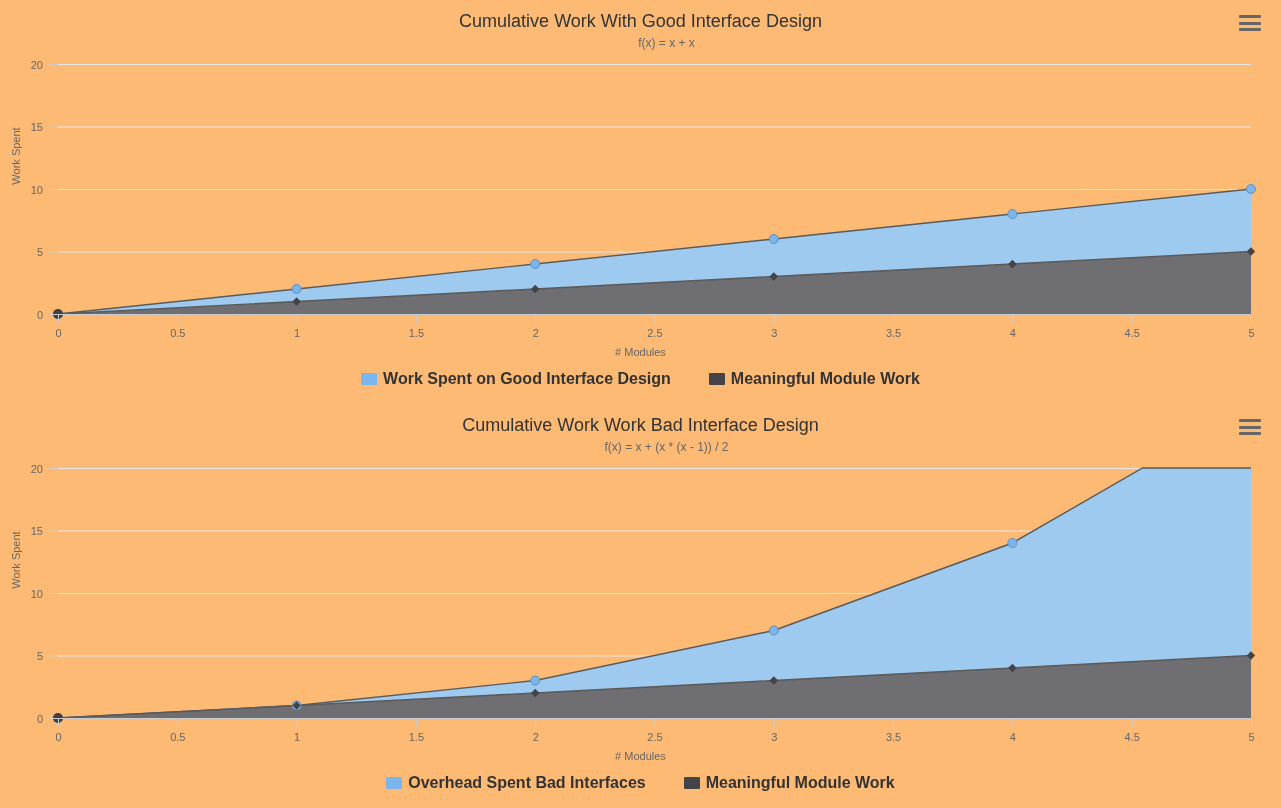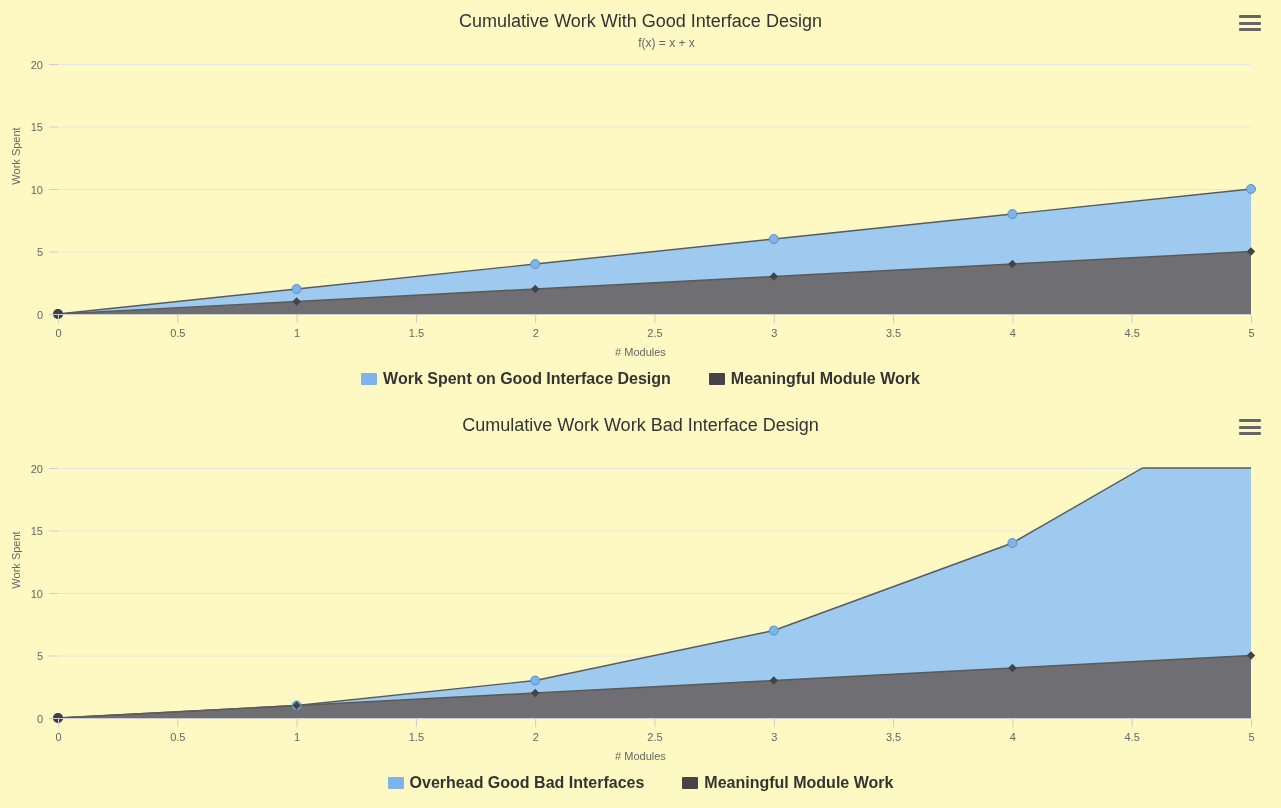--- a/index.html
+++ b/index.html
@@ -7,21 +7,21 @@
     margin: 0; padding: 0;
     width: 1281px; height: 808px;
     background: #fffffd;
     font-family: "Liberation Sans", sans-serif;
     overflow: hidden;
   }
   .chart-panel {
     position: relative;
     width: 1281px;
     height: 404px;
-    background: #fef9c3;
+    background: #fdba74;
   }
   .chart-title {
     position: absolute;
     top: 10px; left: 0; right: 0;
     text-align: center;
     font-size: 18px;
     color: #333333;
     font-weight: normal;
     line-height: 22px;
   }
@@ -179,20 +179,21 @@
        <span class="legend-label">Work Spent on Good Interface Design</span>
      </div>
         <div class="legend-item">
        <span class="legend-swatch" style="background:#434348"></span>
        <span class="legend-label">Meaningful Module Work</span>
      </div>
       </div>
   </div>
   <div class="chart-panel">
     <div class="chart-title">Cumulative Work Work Bad Interface Design</div>
+    <div class="chart-subtitle">f(x) = x + (x * (x - 1)) / 2</div>
     <div class="burger">
       <span></span>
       <span></span>
       <span></span>
     </div>
     <div class="plot-wrap">
         <svg class="plot-svg" width="1281" height="404">
           <line x1="58" y1="314.5" x2="1251" y2="314.5" stroke="#e6e6e6" stroke-width="1"></line>
           <line x1="58" y1="252" x2="1251" y2="252" stroke="#e6e6e6" stroke-width="1"></line>
           <line x1="58" y1="189.5" x2="1251" y2="189.5" stroke="#e6e6e6" stroke-width="1"></line>
@@ -247,21 +248,21 @@
           <text x="43" y="131" text-anchor="end" font-family="Liberation Sans, sans-serif" font-size="11" fill="#666666">15</text>
           <line x1="49" y1="64.5" x2="58" y2="64.5" stroke="#cccccc" stroke-width="1"></line>
           <text x="43" y="68.5" text-anchor="end" font-family="Liberation Sans, sans-serif" font-size="11" fill="#666666">20</text>
         </svg>
       </div>
     <div class="ylabel">Work Spent</div>
     <div class="axis-title-x" style="top:346px"># Modules</div>
     <div class="legend">
         <div class="legend-item">
        <span class="legend-swatch" style="background:#7cb5ec"></span>
-       <span class="legend-label">Overhead Good Bad Interfaces</span>
+       <span class="legend-label">Overhead Spent Bad Interfaces</span>
      </div>
         <div class="legend-item">
        <span class="legend-swatch" style="background:#434348"></span>
        <span class="legend-label">Meaningful Module Work</span>
      </div>
       </div>
   </div>
   </div>
 
 </body></html>

